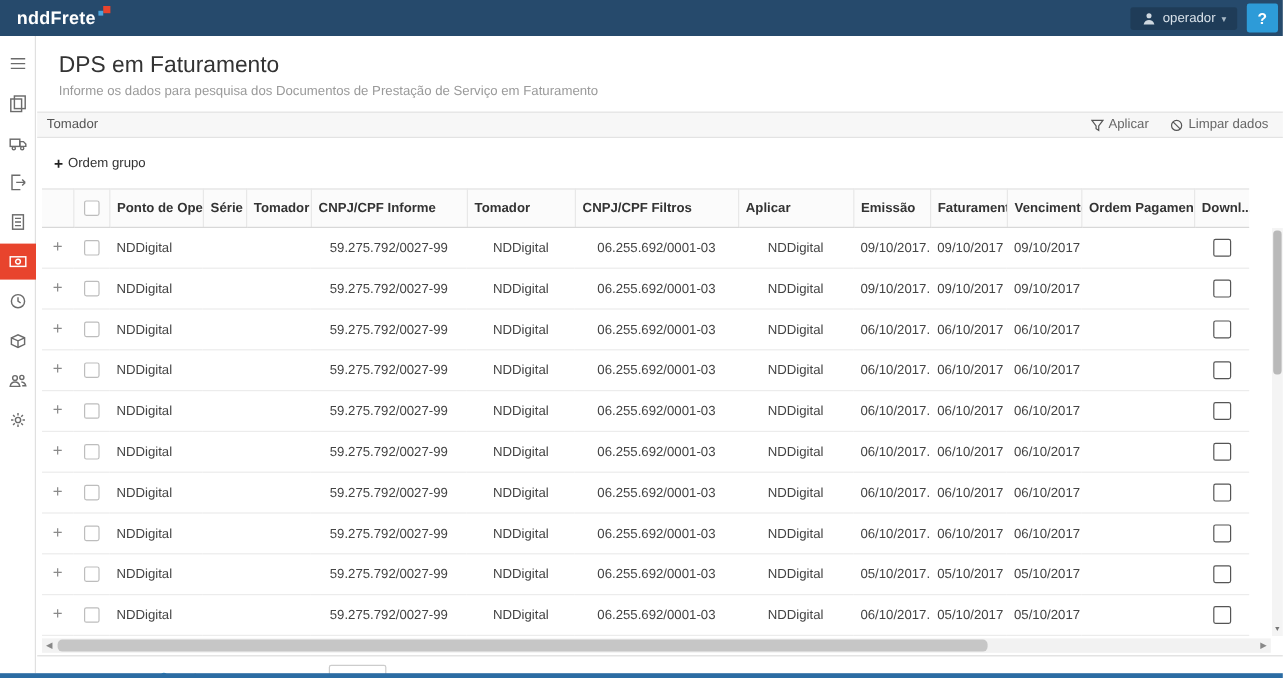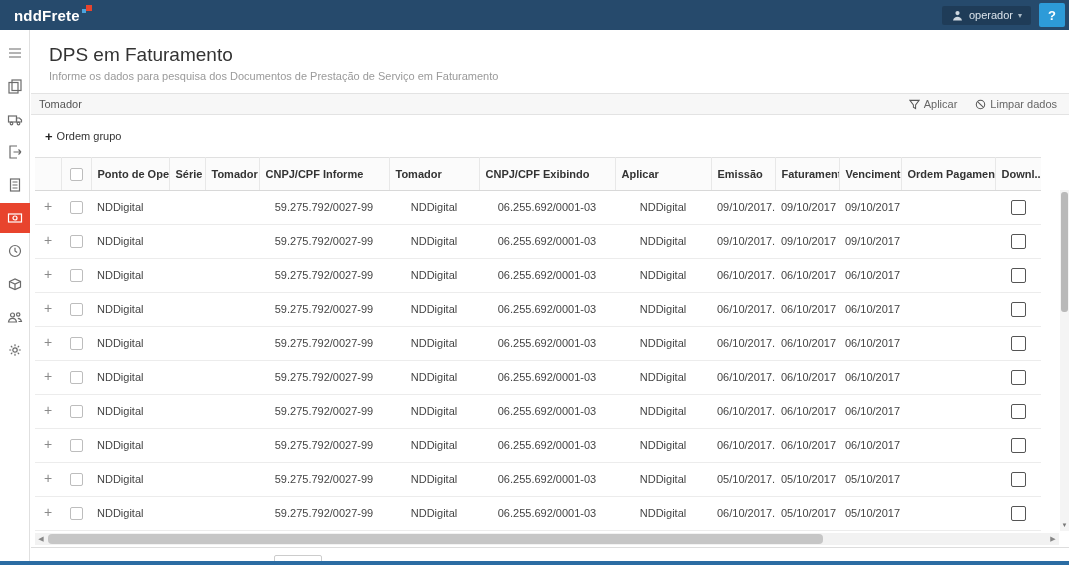--- a/index.html
+++ b/index.html
@@ -225,21 +225,21 @@
       </colgroup>
       <thead>
         <tr>
           <th class="c-expand"></th>
           <th class="c-check"><span class="cbx"></span></th>
           <th>Ponto de Ope...</th>
           <th>Série</th>
           <th>Tomador</th>
           <th>CNPJ/CPF Informe</th>
           <th>Tomador</th>
-          <th>CNPJ/CPF Exibindo</th>
+          <th>CNPJ/CPF Filtros</th>
           <th>Aplicar</th>
           <th>Emissão</th>
           <th>Faturamento</th>
           <th>Vencimento</th>
           <th>Ordem Pagamento</th>
           <th>Downl...</th>
         </tr>
       </thead>
       <tbody>
           <tr>

